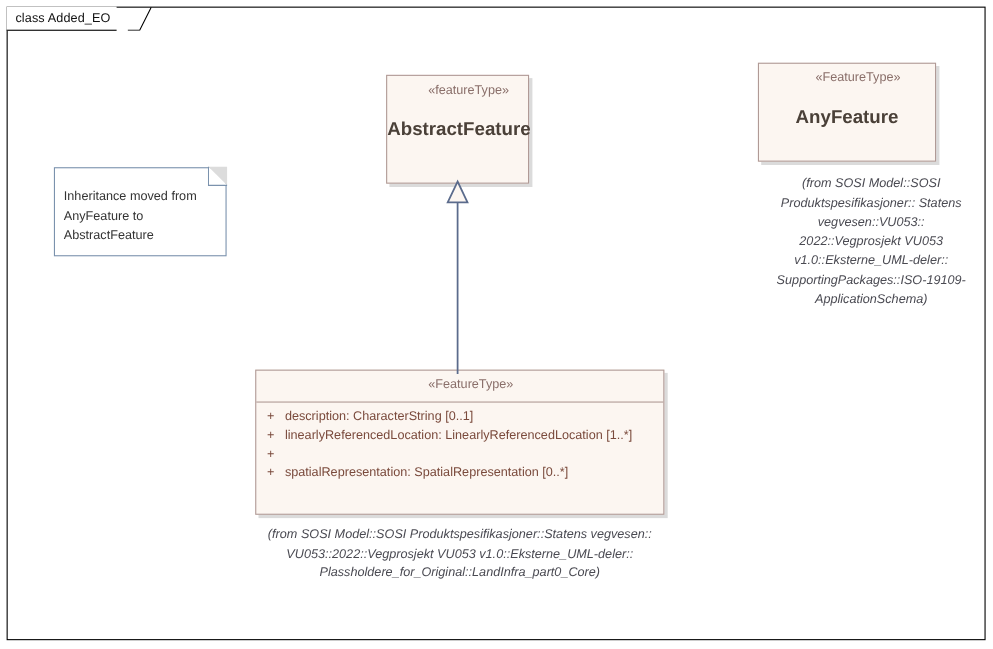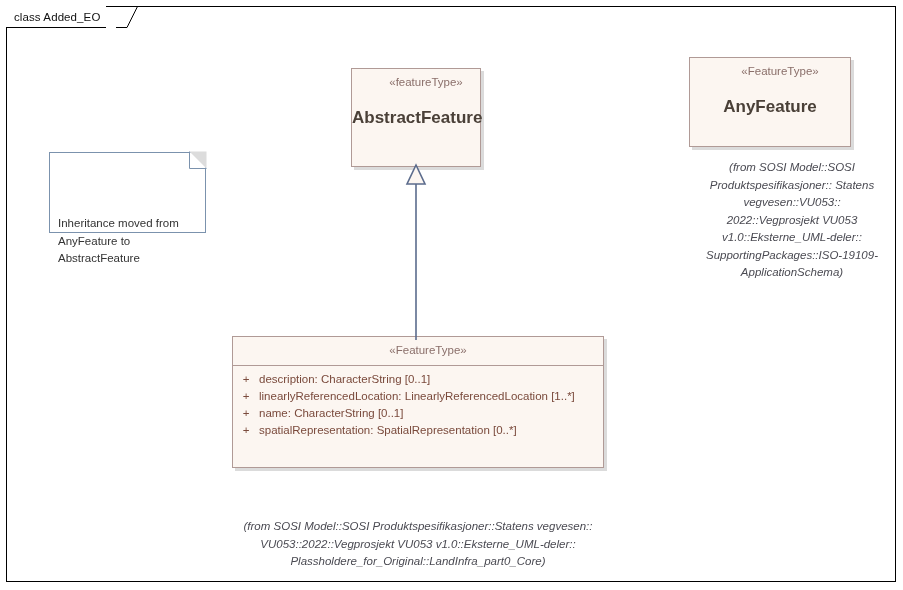--- a/index.html
+++ b/index.html
@@ -155,21 +155,20 @@
   }
   #note-box .note-text {
     position: absolute;
     left: 9px;
     top: 19px;
     right: 10px;
     font-size: 11.5px;
     color: #333333;
     line-height: 17.5px;
     white-space: pre-line;
-    margin-top: 44px;
   }
 
   
   #generalization {
     position: absolute;
     left: 395px;
     top: 160px;
     width: 42px;
     height: 180px;
   }
@@ -214,30 +213,29 @@
       <div class="attr-row">
         <span class="attr-vis">+</span>
         <span class="attr-text">description: CharacterString [0..1]</span>
       </div>
       <div class="attr-row">
         <span class="attr-vis">+</span>
         <span class="attr-text">linearlyReferencedLocation: LinearlyReferencedLocation [1..*]</span>
       </div>
       <div class="attr-row">
         <span class="attr-vis">+</span>
-        <span class="attr-text">name: CharacterString [0..1]</span>
       </div>
       <div class="attr-row">
         <span class="attr-vis">+</span>
         <span class="attr-text">spatialRepresentation: SpatialRepresentation [0..*]</span>
       </div>
     </div>
   </div>
 
-  <div class="pkg-caption" id="caption-feature" style="left:216px; top:478px; width:404px;margin-top:40px;">(from SOSI Model::SOSI Produktspesifikasjoner::Statens vegvesen:: VU053::2022::Vegprosjekt VU053 v1.0::Eksterne_UML-deler:: Plassholdere_for_Original::LandInfra_part0_Core)</div>
+  <div class="pkg-caption" id="caption-feature" style="left:216px; top:478px; width:404px;">(from SOSI Model::SOSI Produktspesifikasjoner::Statens vegvesen:: VU053::2022::Vegprosjekt VU053 v1.0::Eksterne_UML-deler:: Plassholdere_for_Original::LandInfra_part0_Core)</div>
 
   <div id="note-box">
     <div class="note-shape"></div>
     <svg class="note-fold-cut" viewBox="0 0 18 18">
       <polygon points="0.5,0.5 17.5,17.5 0.5,17.5" fill="#ffffff" stroke="none"></polygon>
       <polygon points="0.5,0.5 17.5,0.5 17.5,17.5" fill="#dcdcdc" stroke="none"></polygon>
       <polyline points="0.5,0.5 0.5,17.5 17.5,17.5" fill="none" stroke="#7b92ad" stroke-width="1"></polyline>
     </svg>
     <div class="note-text">Inheritance moved from AnyFeature to AbstractFeature</div>
   </div>

